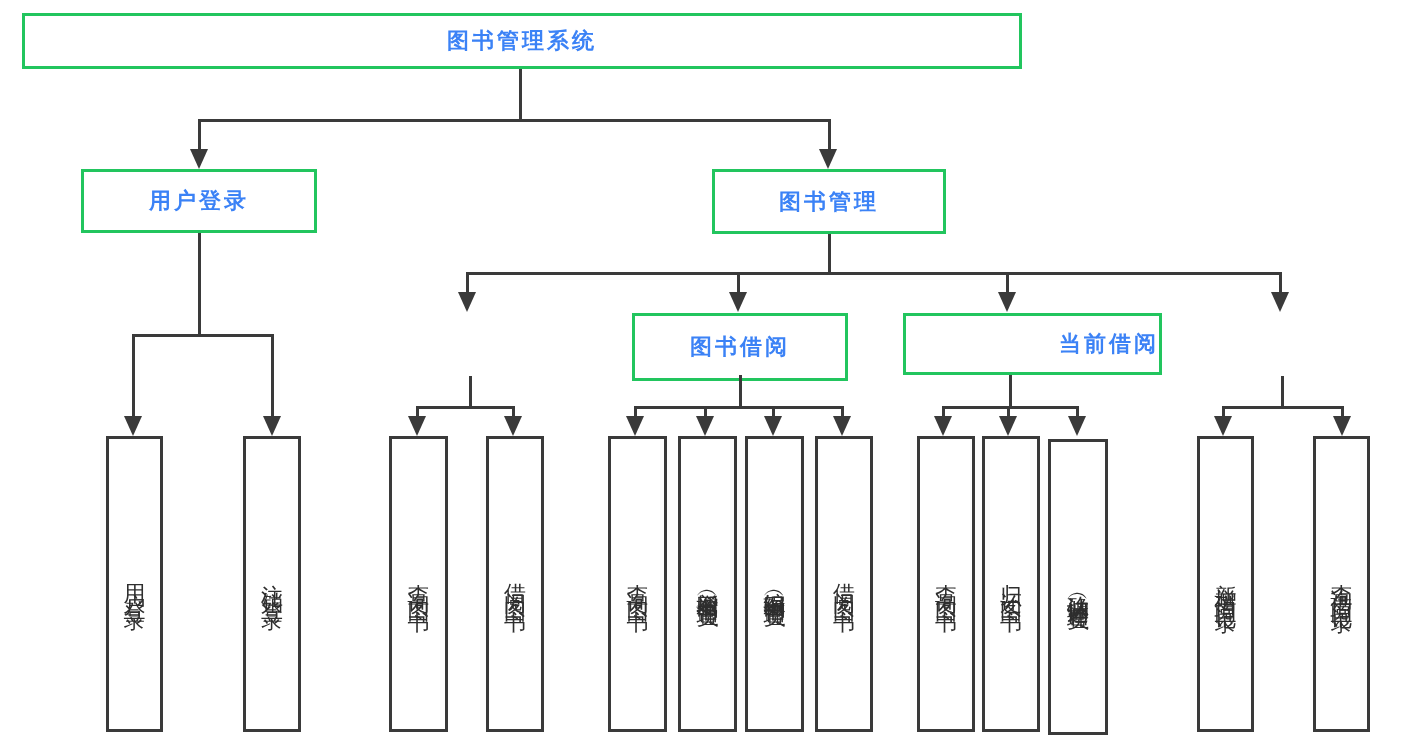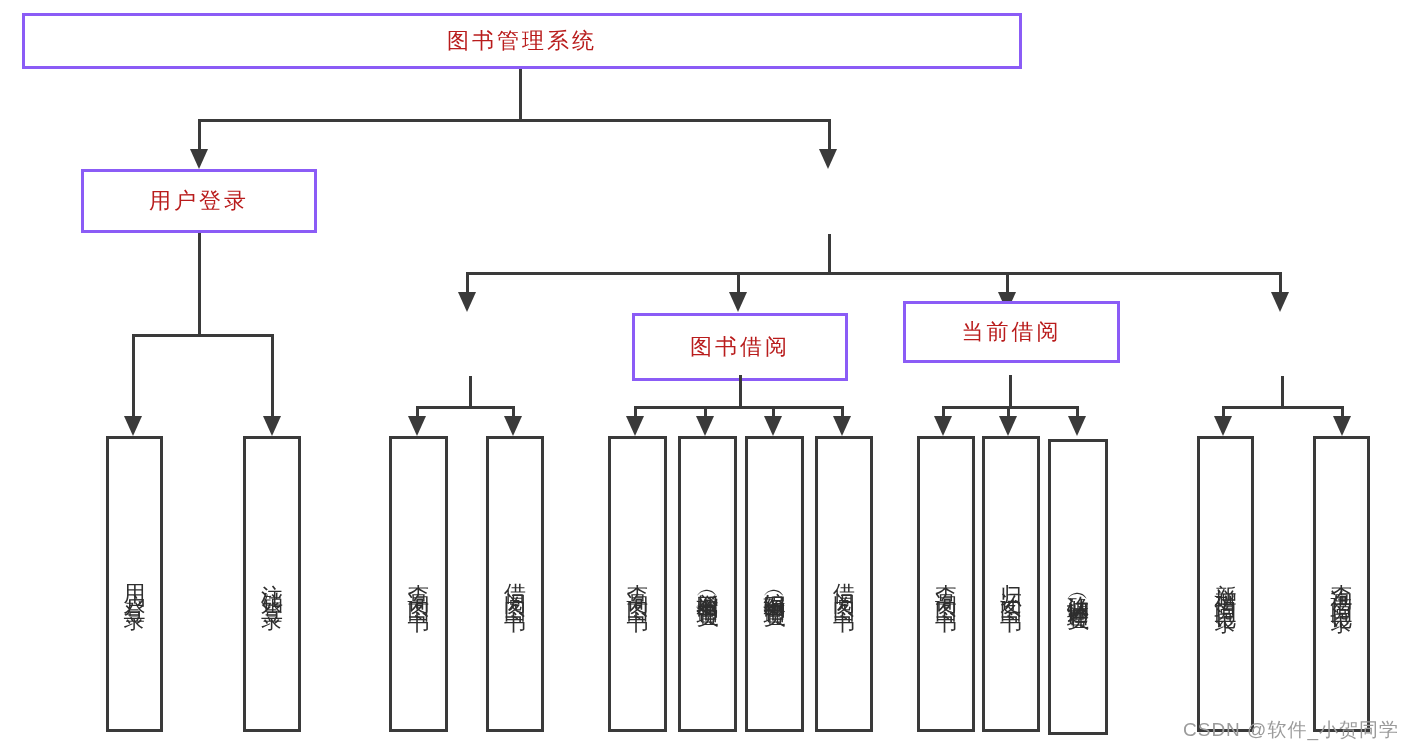--- a/index.html
+++ b/index.html
@@ -7,27 +7,28 @@
     position:relative;
     width:1405px;height:747px;
     background:#ffffff;
     font-family:"Liberation Sans","DejaVu Sans",sans-serif;
     color:#2e2e2e;
     overflow:hidden;
   }
   .box{
     position:absolute;
     background:#ffffff;
-    border:3px solid #8b5cf6;
+    border:3px solid #22c55e;
     box-sizing:border-box;
     display:flex;align-items:center;justify-content:center;
     font-size:22px;
     letter-spacing:3px;
-    color:#b91c1c;
+    color:#3b82f6;
     white-space:nowrap;
+    font-weight:bold;
   }
   .vbox{
     position:absolute;
     background:#ffffff;
     border:3px solid #3a3a3a;
     box-sizing:border-box;
     display:flex;align-items:center;justify-content:center;
     color:#2e2e2e;
   }
   .vlabel{
@@ -70,20 +71,23 @@
   <div class="vline" style="left:519px;top:69px;height:52px;"></div>
   <div class="hline" style="left:198px;top:119px;width:633px;"></div>
   <div class="vline" style="left:198px;top:119px;height:32px;"></div>
   <div class="arrowhead" style="left:190px;top:149px;"></div>
   <div class="vline" style="left:828px;top:119px;height:32px;"></div>
   <div class="arrowhead" style="left:819px;top:149px;"></div>
 
   <div class="box" style="left:81px;top:169px;width:236px;height:64px;">
     <span>用户登录</span>
   </div>
+  <div class="box" style="left:712px;top:169px;width:234px;height:65px;">
+    <span>图书管理</span>
+  </div>
 
   <div class="vline" style="left:198px;top:233px;height:104px;"></div>
   <div class="hline" style="left:132px;top:334px;width:142px;"></div>
   <div class="vline" style="left:132px;top:334px;height:84px;"></div>
   <div class="arrowhead" style="left:124px;top:416px;"></div>
   <div class="vline" style="left:271px;top:334px;height:84px;"></div>
   <div class="arrowhead" style="left:263px;top:416px;"></div>
 
   <div class="vline" style="left:828px;top:234px;height:41px;"></div>
   <div class="hline" style="left:466px;top:272px;width:816px;"></div>
@@ -92,21 +96,21 @@
   <div class="vline" style="left:737px;top:272px;height:24px;"></div>
   <div class="arrowhead" style="left:729px;top:292px;"></div>
   <div class="vline" style="left:1006px;top:272px;height:24px;"></div>
   <div class="arrowhead" style="left:998px;top:292px;"></div>
   <div class="vline" style="left:1279px;top:272px;height:24px;"></div>
   <div class="arrowhead" style="left:1271px;top:292px;"></div>
 
   <div class="box" style="left:632px;top:313px;width:216px;height:68px;">
     <span>图书借阅</span>
   </div>
-  <div class="box" style="left:903px;top:301px;width:217px;height:62px;">
+  <div class="box" style="left:903px;top:313px;width:259px;height:62px;justify-content:flex-end;">
     <span>当前借阅</span>
   </div>
 
   <div class="vline" style="left:469px;top:376px;height:33px;"></div>
   <div class="hline" style="left:416px;top:406px;width:99px;"></div>
   <div class="vline" style="left:416px;top:406px;height:14px;"></div>
   <div class="arrowhead" style="left:408px;top:416px;"></div>
   <div class="vline" style="left:512px;top:406px;height:14px;"></div>
   <div class="arrowhead" style="left:504px;top:416px;"></div>
 
@@ -174,15 +178,14 @@
     <span class="vlabel v10">确认归还（管理员）</span>
   </div>
 
   <div class="vbox" style="left:1197px;top:436px;width:57px;height:296px;">
     <span class="vlabel v6">新增借阅记录</span>
   </div>
   <div class="vbox" style="left:1313px;top:436px;width:57px;height:296px;">
     <span class="vlabel v6">查询借阅记录</span>
   </div>
 
-  <div class="watermark">CSDN @软件_小贺同学</div>
 
 </div>
 
 </body></html>

